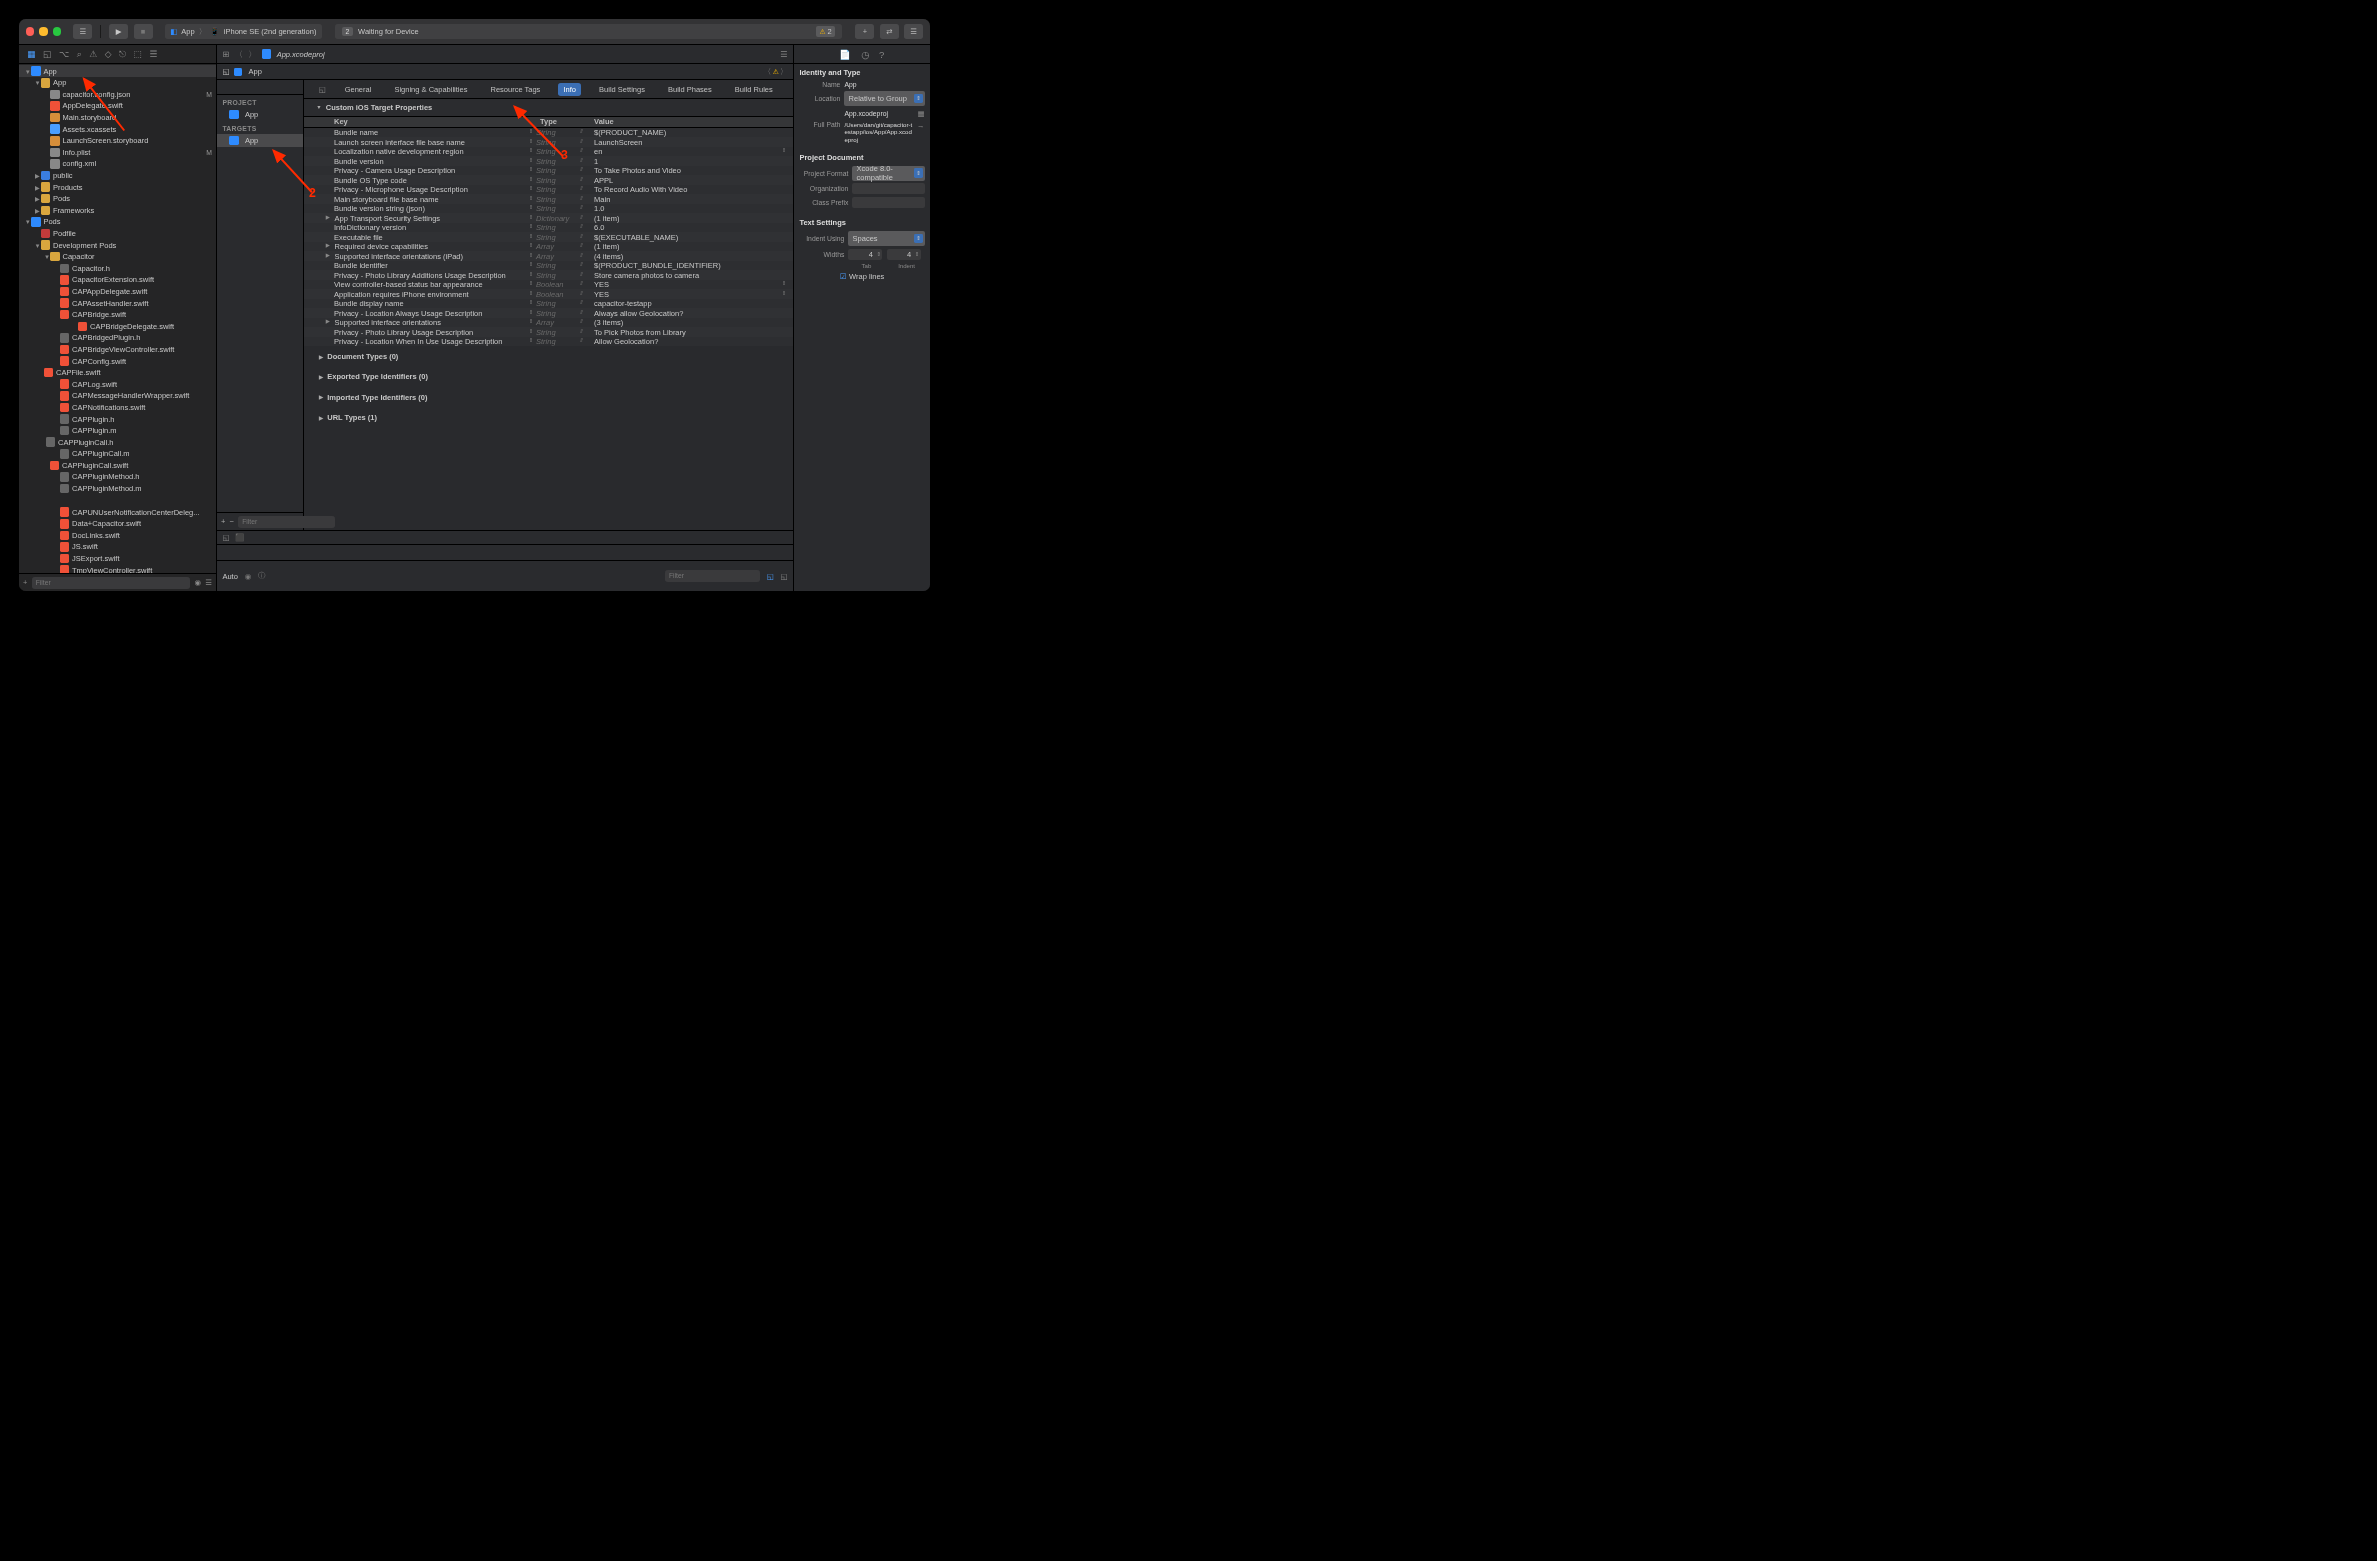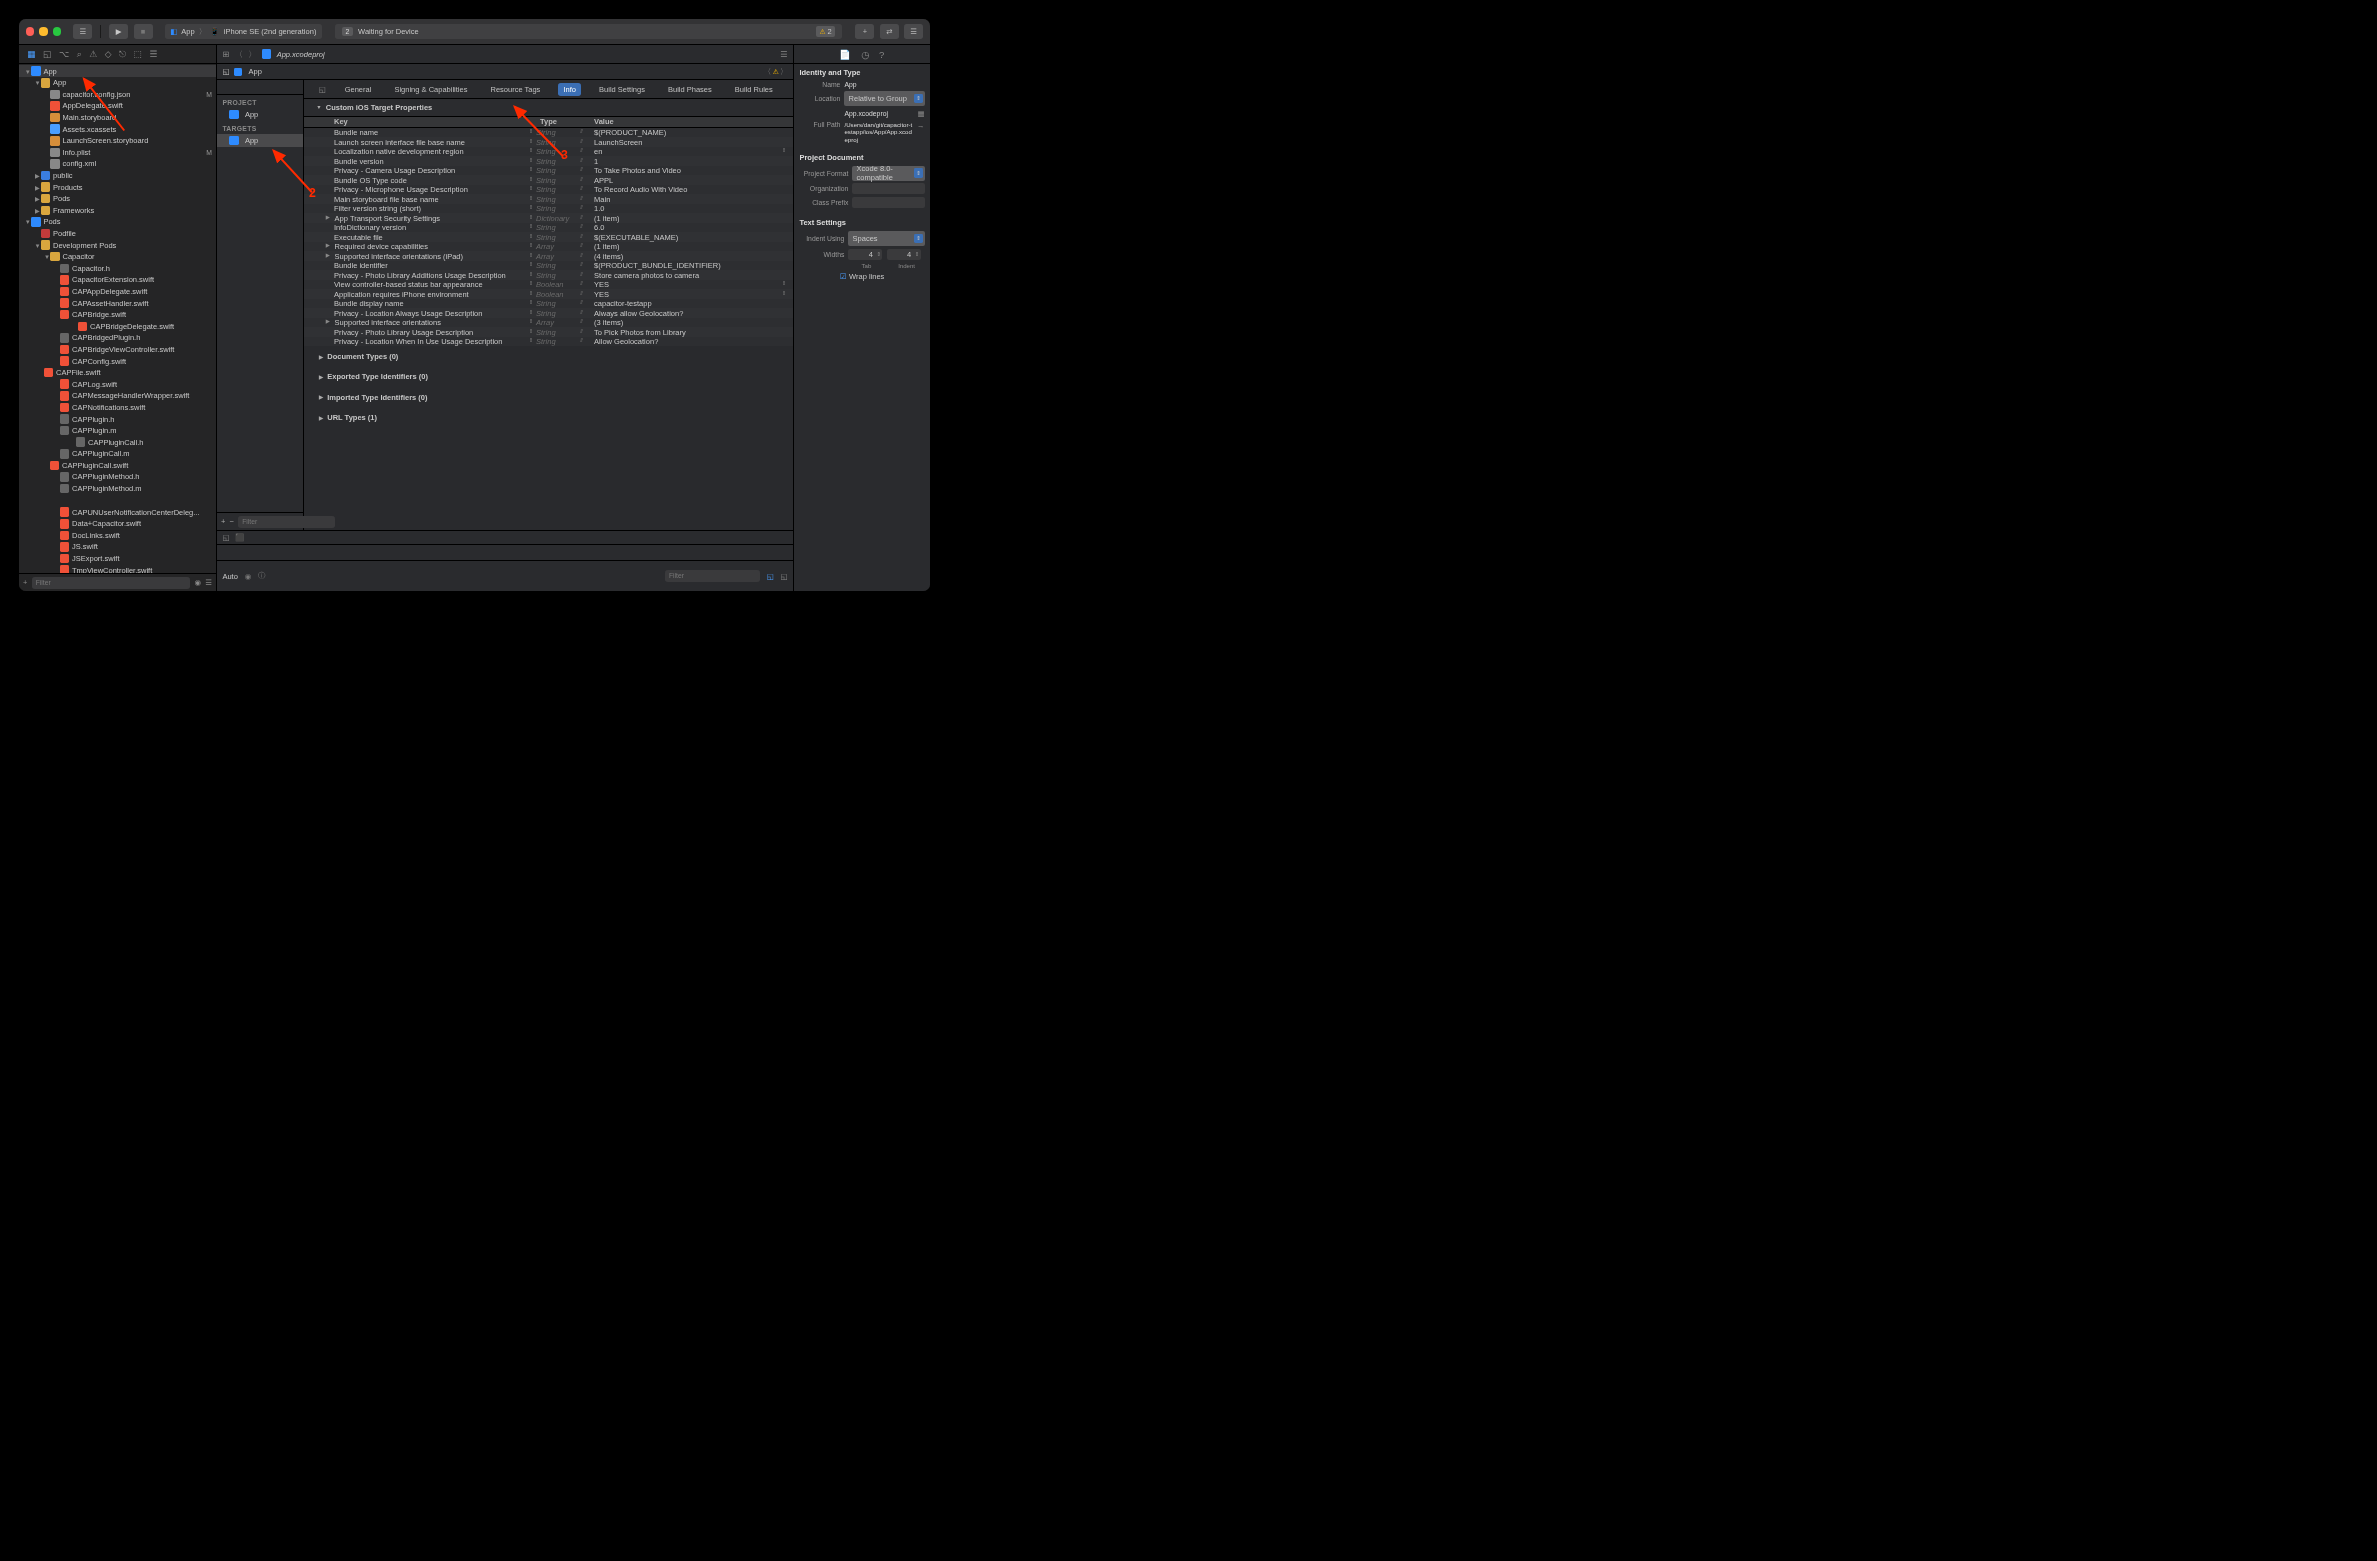--- a/index.html
+++ b/index.html
@@ -325,21 +325,21 @@
           <div class="row" style="padding-left: 34px;">
             <span class="disc"></span>
             <span class="ficon ic-h"></span>
             <span>CAPPlugin.h</span>
           </div>
           <div class="row" style="padding-left: 34px;">
             <span class="disc"></span>
             <span class="ficon ic-m"></span>
             <span>CAPPlugin.m</span>
           </div>
-          <div class="row" style="padding-left: 50px;">
+          <div class="row" style="padding-left: 20px;">
             <span class="disc"></span>
             <span class="ficon ic-h"></span>
             <span>CAPPluginCall.h</span>
           </div>
           <div class="row" style="padding-left: 34px;">
             <span class="disc"></span>
             <span class="ficon ic-m"></span>
             <span>CAPPluginCall.m</span>
           </div>
           <div class="row" style="padding-left: 24px;">
@@ -519,21 +519,21 @@
               <div class="prow">
                 <div class="k">
                   <span>Main storyboard file base name</span>
                   <span class="ud">⇕</span>
                 </div>
                 <div class="t">String<span class="ud">⇕</span></div>
                 <div class="v">Main</div>
               </div>
               <div class="prow">
                 <div class="k">
-                  <span>Filter version string (short)</span>
+                  <span>Bundle version string (json)</span>
                   <span class="ud">⇕</span>
                 </div>
                 <div class="t">String<span class="ud">⇕</span></div>
                 <div class="v">1.0</div>
               </div>
               <div class="prow">
                 <div class="k">
                   <span class="ktri">▶</span>
                   <span>App Transport Security Settings</span>
                   <span class="ud">⇕</span>

